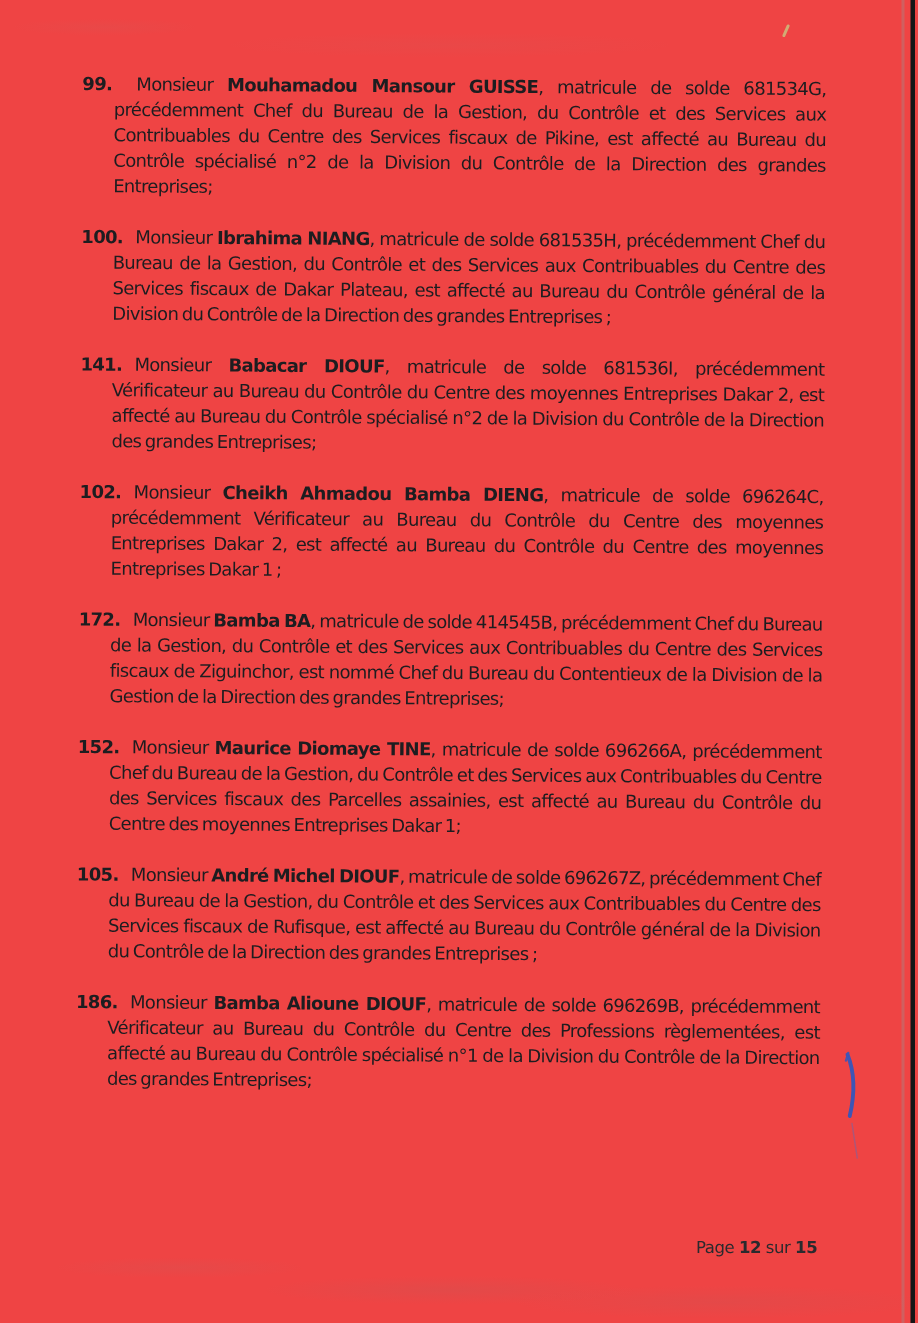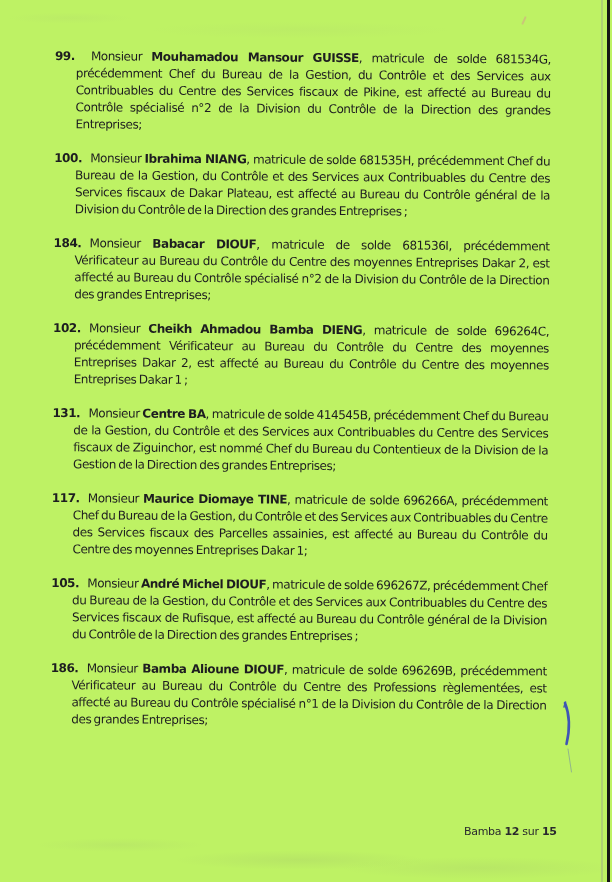--- a/index.html
+++ b/index.html
@@ -1,21 +1,21 @@
 <!DOCTYPE html>
 <html><head>
 <meta charset="utf-8">
 <style>
   html,body{margin:0;padding:0;}
   body{
     width:612px;height:882px;position:relative;overflow:hidden;
     background:#fefefe;
     font-family:"DejaVu Sans","Liberation Sans",sans-serif;
   }
-  .page{position:absolute;inset:0;background:#bef264;}
+  .page{position:absolute;inset:0;background:#ef4444;}
   
   .noise{
     position:absolute;inset:0;pointer-events:none;
     background:
       radial-gradient(ellipse 180px 14px at 300px 860px, rgba(120,120,118,0.10), transparent 70%),
       radial-gradient(ellipse 120px 10px at 120px 845px, rgba(130,130,128,0.08), transparent 70%),
       radial-gradient(ellipse 200px 16px at 480px 868px, rgba(120,120,118,0.09), transparent 70%),
       radial-gradient(ellipse 220px 12px at 300px 30px, rgba(140,140,135,0.05), transparent 70%),
       radial-gradient(ellipse 90px 8px at 70px 18px, rgba(140,140,135,0.06), transparent 70%);
   }
@@ -59,34 +59,34 @@
 <div class="page">
 
   <div class="noise"></div>
 
   <div class="content">
 
       <p class="item"><span class="num">99.</span><span>Monsieur </span><span class="name">Mouhamadou Mansour GUISSE</span><span>, matricule de solde 681534G, précédemment Chef du Bureau de la Gestion, du Contrôle et des Services aux Contribuables du Centre des Services fiscaux de Pikine, est affecté au Bureau du Contrôle spécialisé n°2 de la Division du Contrôle de la Direction des grandes Entreprises;</span></p>
 
       <p class="item"><span class="num">100.</span><span>Monsieur </span><span class="name">Ibrahima NIANG</span><span>, matricule de solde 681535H, précédemment Chef du Bureau de la Gestion, du Contrôle et des Services aux Contribuables du Centre des Services fiscaux de Dakar Plateau, est affecté au Bureau du Contrôle général de la Division du Contrôle de la Direction des grandes Entreprises ;</span></p>
 
-      <p class="item"><span class="num">184.</span><span>Monsieur </span><span class="name">Babacar DIOUF</span><span>, matricule de solde 681536I, précédemment Vérificateur au Bureau du Contrôle du Centre des moyennes Entreprises Dakar 2, est affecté au Bureau du Contrôle spécialisé n°2 de la Division du Contrôle de la Direction des grandes Entreprises;</span></p>
+      <p class="item"><span class="num">141.</span><span>Monsieur </span><span class="name">Babacar DIOUF</span><span>, matricule de solde 681536I, précédemment Vérificateur au Bureau du Contrôle du Centre des moyennes Entreprises Dakar 2, est affecté au Bureau du Contrôle spécialisé n°2 de la Division du Contrôle de la Direction des grandes Entreprises;</span></p>
 
       <p class="item"><span class="num">102.</span><span>Monsieur </span><span class="name">Cheikh Ahmadou Bamba DIENG</span><span>, matricule de solde 696264C, précédemment Vérificateur au Bureau du Contrôle du Centre des moyennes Entreprises Dakar 2, est affecté au Bureau du Contrôle du Centre des moyennes Entreprises Dakar 1 ;</span></p>
 
-      <p class="item"><span class="num">131.</span><span>Monsieur </span><span class="name">Centre BA</span><span>, matricule de solde 414545B, précédemment Chef du Bureau de la Gestion, du Contrôle et des Services aux Contribuables du Centre des Services fiscaux de Ziguinchor, est nommé Chef du Bureau du Contentieux de la Division de la Gestion de la Direction des grandes Entreprises;</span></p>
+      <p class="item"><span class="num">172.</span><span>Monsieur </span><span class="name">Bamba BA</span><span>, matricule de solde 414545B, précédemment Chef du Bureau de la Gestion, du Contrôle et des Services aux Contribuables du Centre des Services fiscaux de Ziguinchor, est nommé Chef du Bureau du Contentieux de la Division de la Gestion de la Direction des grandes Entreprises;</span></p>
 
-      <p class="item"><span class="num">117.</span><span>Monsieur </span><span class="name">Maurice Diomaye TINE</span><span>, matricule de solde 696266A, précédemment Chef du Bureau de la Gestion, du Contrôle et des Services aux Contribuables du Centre des Services fiscaux des Parcelles assainies, est affecté au Bureau du Contrôle du Centre des moyennes Entreprises Dakar 1;</span></p>
+      <p class="item"><span class="num">152.</span><span>Monsieur </span><span class="name">Maurice Diomaye TINE</span><span>, matricule de solde 696266A, précédemment Chef du Bureau de la Gestion, du Contrôle et des Services aux Contribuables du Centre des Services fiscaux des Parcelles assainies, est affecté au Bureau du Contrôle du Centre des moyennes Entreprises Dakar 1;</span></p>
 
       <p class="item"><span class="num">105.</span><span>Monsieur </span><span class="name">André Michel DIOUF</span><span>, matricule de solde 696267Z, précédemment Chef du Bureau de la Gestion, du Contrôle et des Services aux Contribuables du Centre des Services fiscaux de Rufisque, est affecté au Bureau du Contrôle général de la Division du Contrôle de la Direction des grandes Entreprises ;</span></p>
 
       <p class="item"><span class="num">186.</span><span>Monsieur </span><span class="name">Bamba Alioune DIOUF</span><span>, matricule de solde 696269B, précédemment Vérificateur au Bureau du Contrôle du Centre des Professions règlementées, est affecté au Bureau du Contrôle spécialisé n°1 de la Division du Contrôle de la Direction des grandes Entreprises;</span></p>
     </div>
 
-  <div class="footer"><span>Bamba </span><b>12</b><span> sur </span><b>15</b></div>
+  <div class="footer"><span>Page </span><b>12</b><span> sur </span><b>15</b></div>
 
   <div class="edge-line-soft"></div>
   <div class="edge-line"></div>
   <div class="speck"></div>
 
   <svg class="pen" width="30" height="85" viewBox="0 0 30 85">
     <path d="M 10,8 C 14,18 15.5,32 11.5,49" fill="none" stroke="#3f55b5" stroke-width="2.6" stroke-linecap="round"></path>
     <path d="M 10.5,7 L 9,12" fill="none" stroke="#3f55b5" stroke-width="1.6" stroke-linecap="round" opacity="0.9"></path>
     <path d="M 13,54 L 16.5,77" fill="none" stroke="#5b6cba" stroke-width="1" stroke-linecap="round" opacity="0.45"></path>
   </svg>

